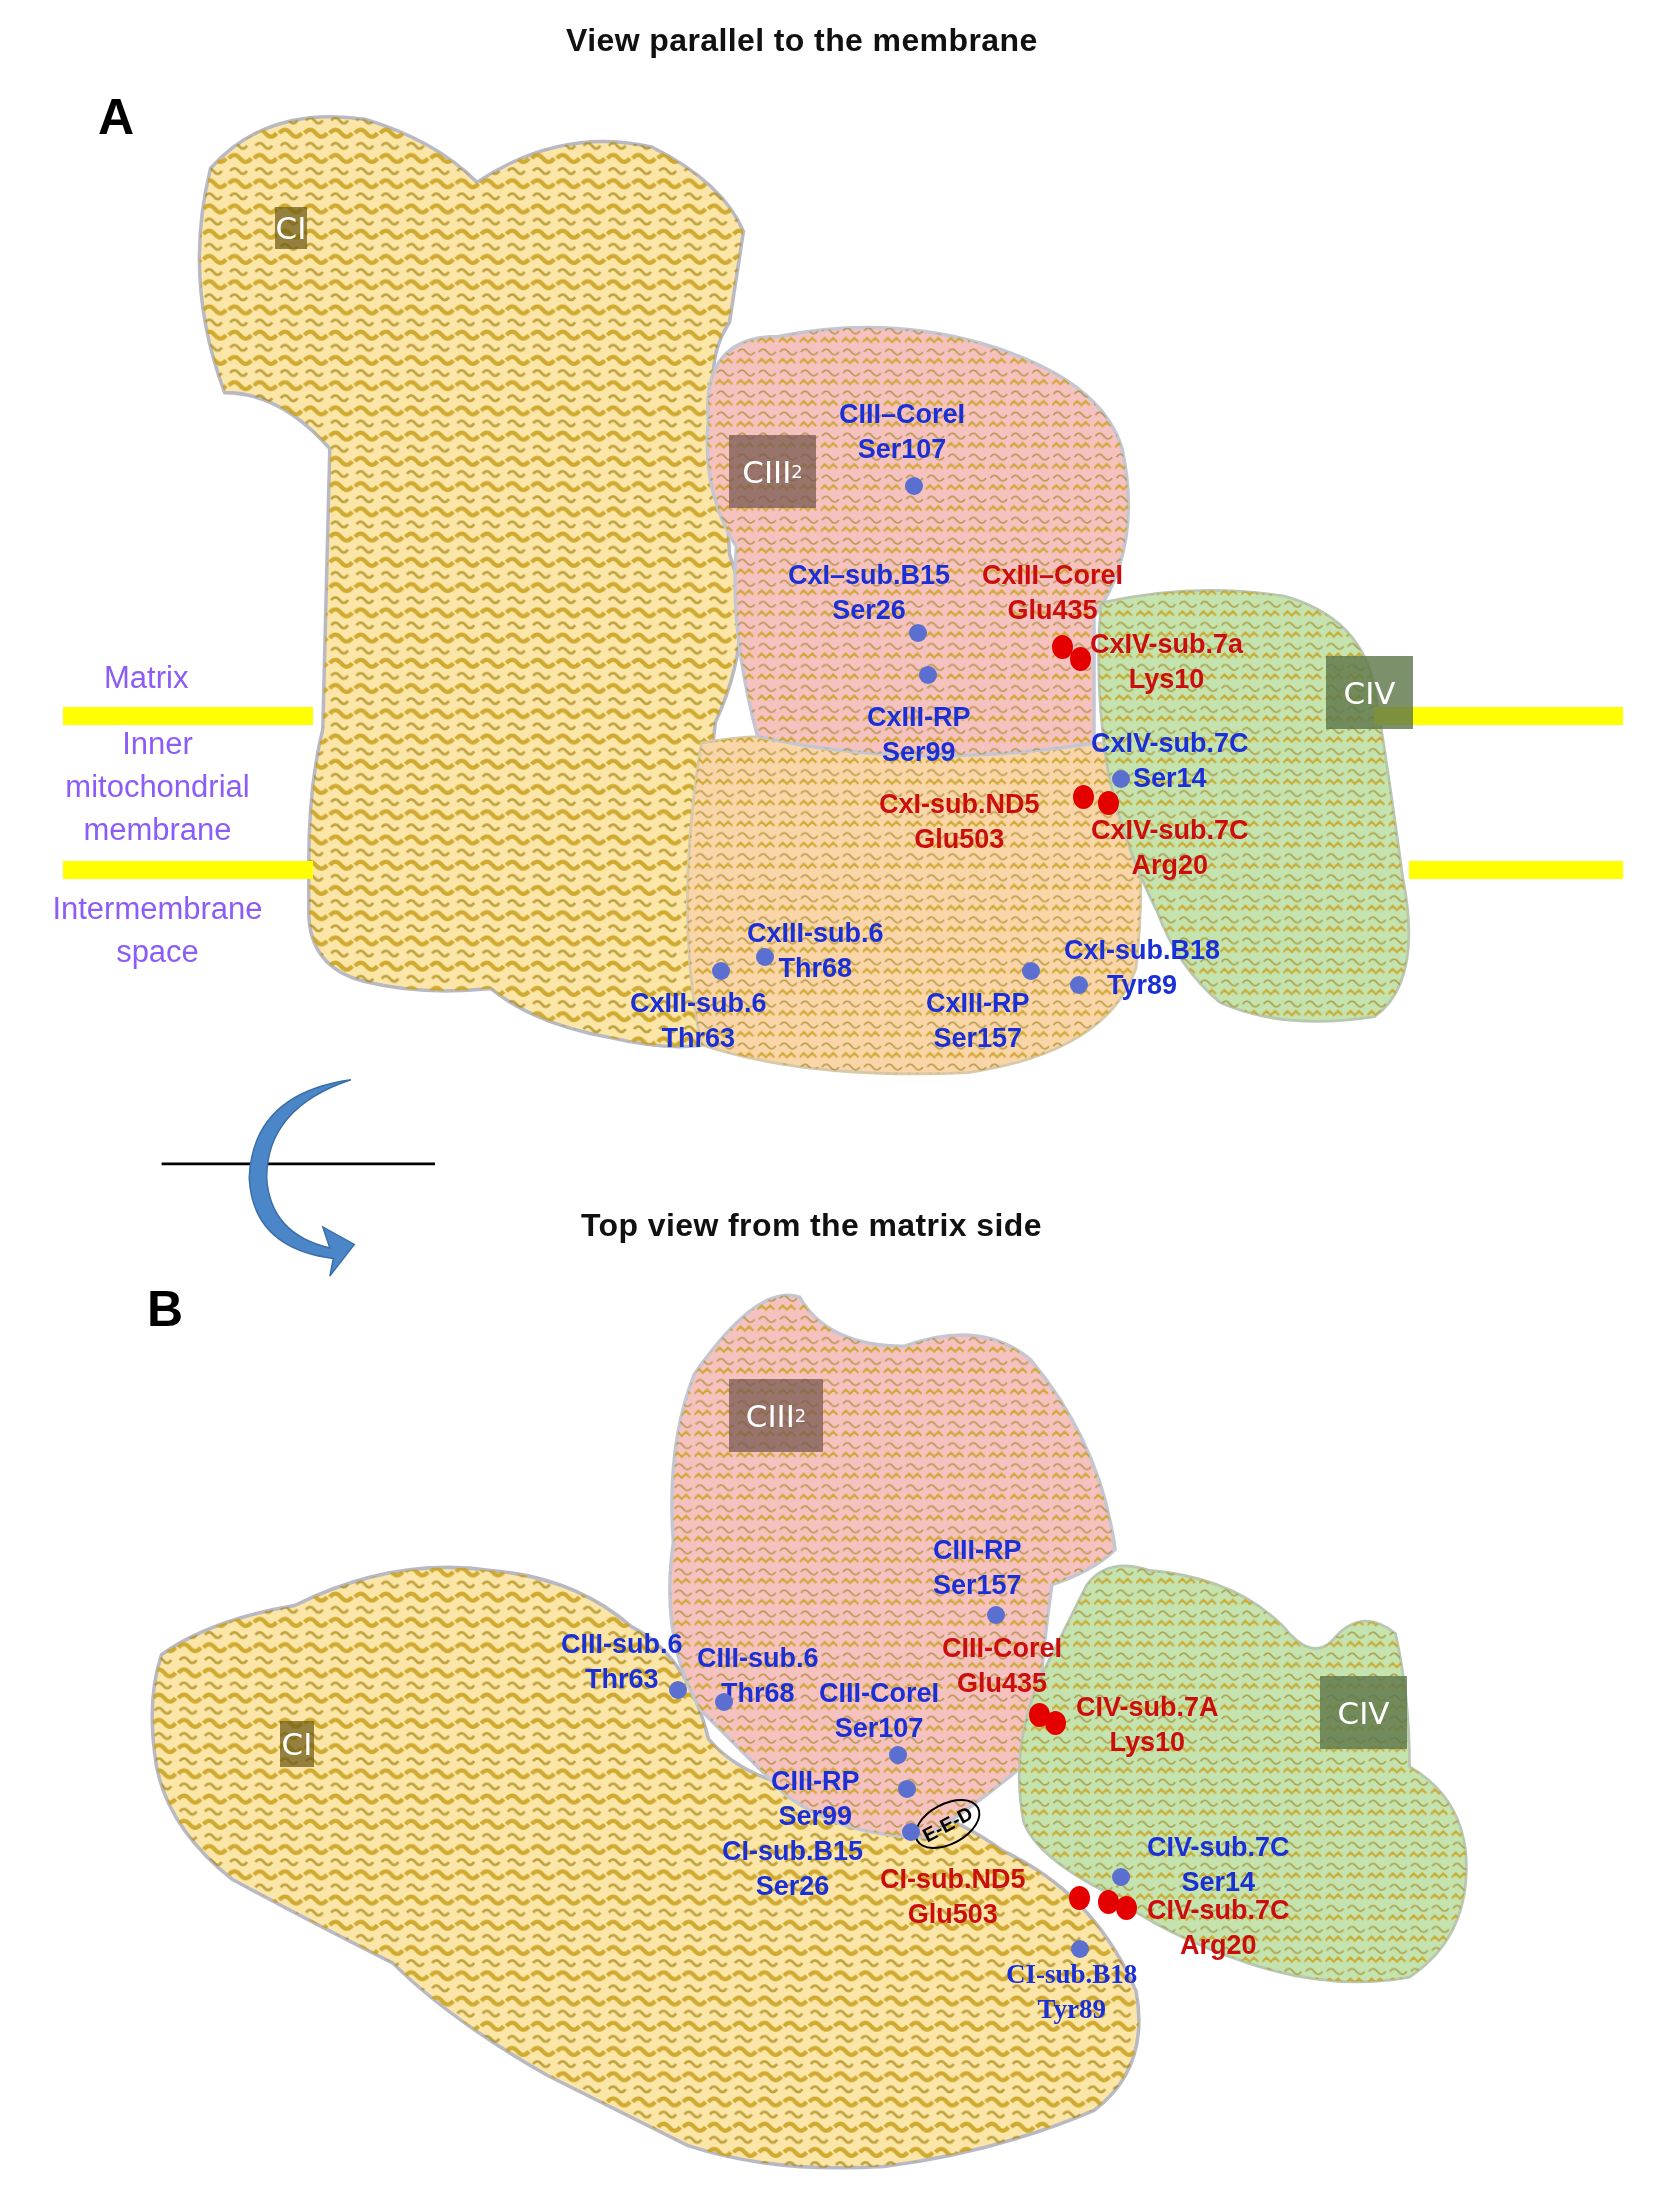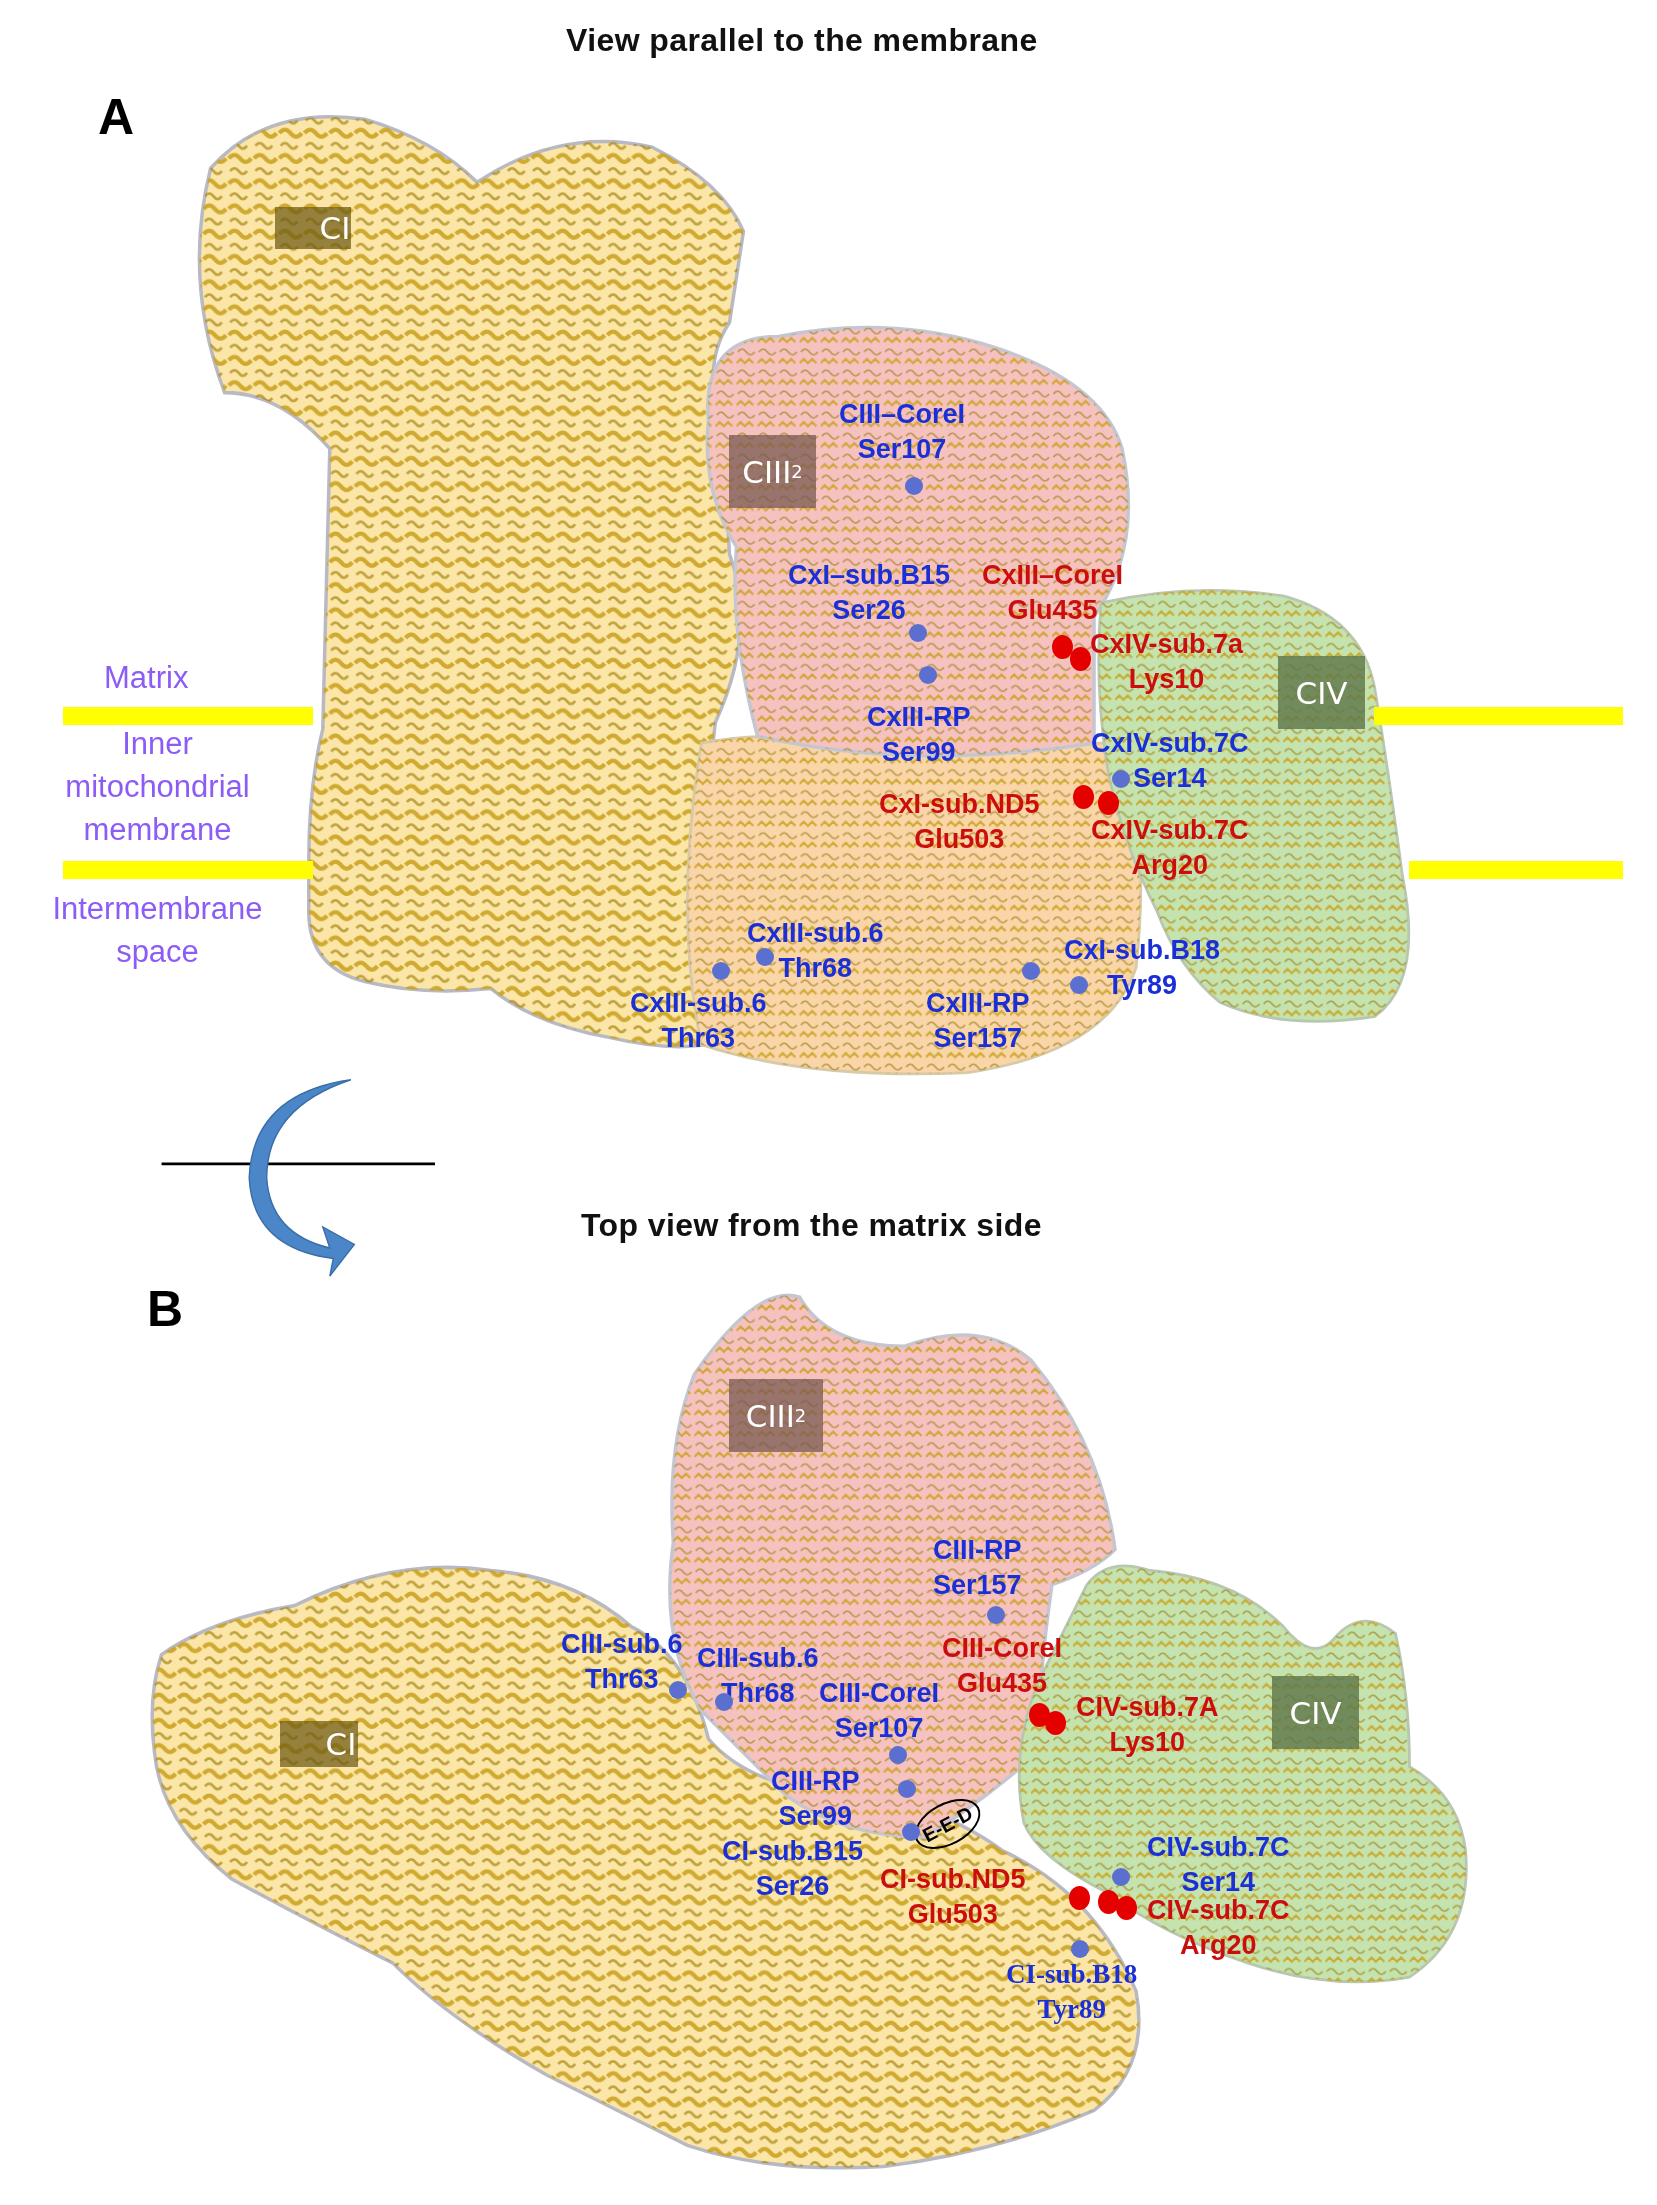--- a/index.html
+++ b/index.html
@@ -5,23 +5,23 @@
   html, body { margin:0; padding:0; background:#ffffff; }
   body { width:1658px; height:2205px; position:relative; overflow:hidden;
          font-family:"Liberation Sans", sans-serif; }
   .abs { position:absolute; }
   .title { font-weight:bold; font-size:32px; color:#111; letter-spacing:0.4px; white-space:nowrap;margin-left:20px; }
   .panel-letter { font-weight:bold; font-size:50px; color:#000; }
   .side-label { font-size:31px; color:#8b5cf6; text-align:center; line-height:43px; white-space:nowrap; }
   .membrane-line { background:#ffff00; height:18px; }
   .complex-tag { color:#fff; font-family:"DejaVu Sans", sans-serif; font-size:31px; text-align:center;
                  display:flex; align-items:center; justify-content:center; }
-  .tag-ci { background:rgba(110,90,20,0.72);padding-left:44px; }
+  .tag-ci { background:rgba(110,90,20,0.72); }
   .tag-ciii { background:rgba(120,90,80,0.75); }
-  .tag-civ { background:rgba(95,120,75,0.82); }
+  .tag-civ { background:rgba(95,120,75,0.82);margin-left:48px; }
   .tag-ciii sub { font-size:18px; vertical-align:-7px; }
   .res { font-weight:bold; font-size:27px; line-height:35px; text-align:center; white-space:nowrap; }
   .res.blue { color:#1a2fd6; }
   .res.red { color:#cc0d0d; }
   .res span { display:block; }
   svg.shapes { position:absolute; left:0; top:0; }
   .dot { position:absolute; border-radius:50%; }
   .dot.blue { background:#5a6fcf; width:18px; height:18px; }
   .dot.red { background:#e50000; width:21px; height:24px; }
   .eed { border:2.8px solid #000; border-radius:50%; width:67px; height:38px; display:flex;

